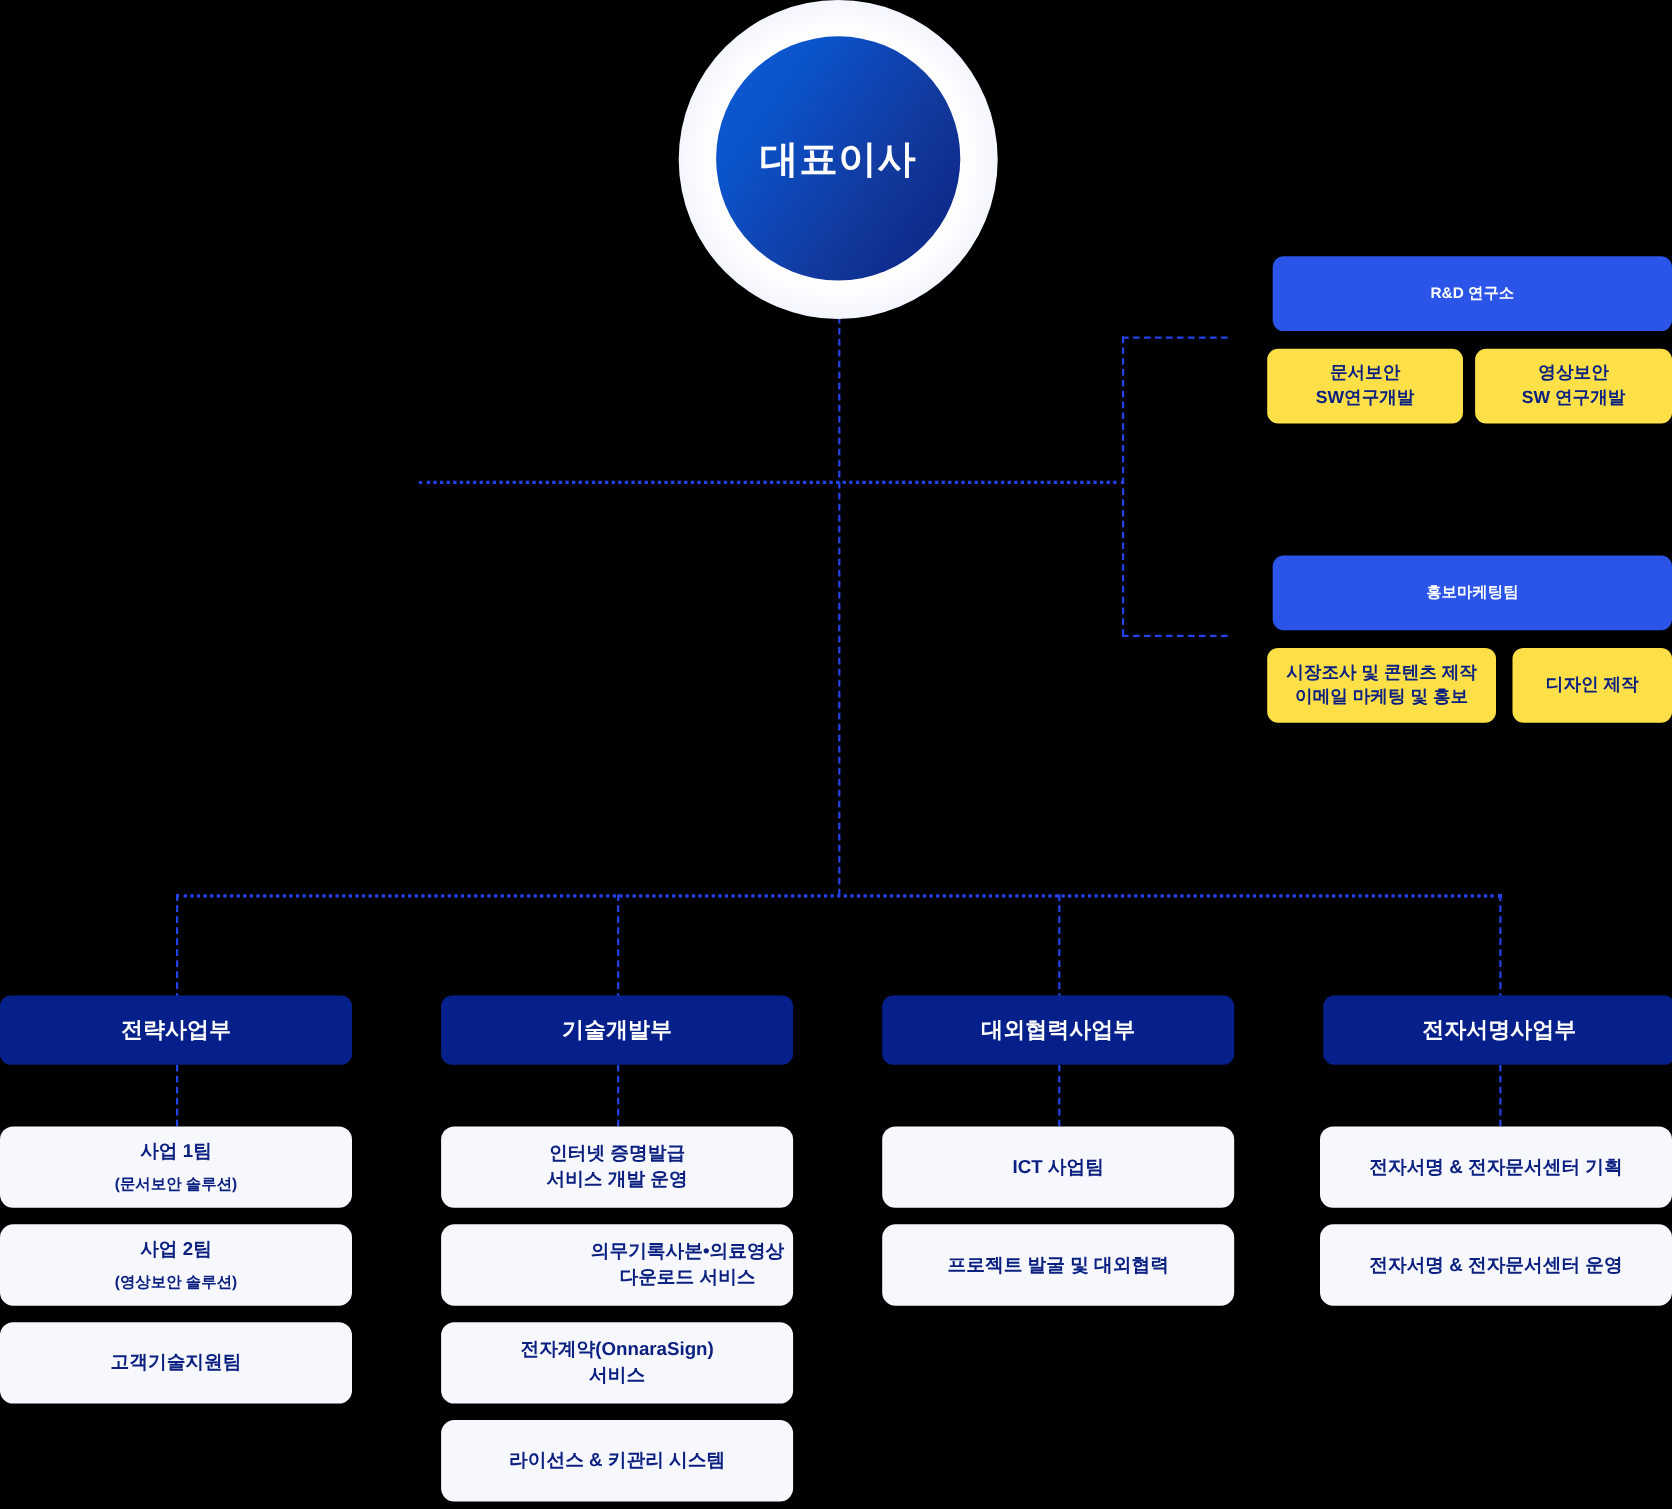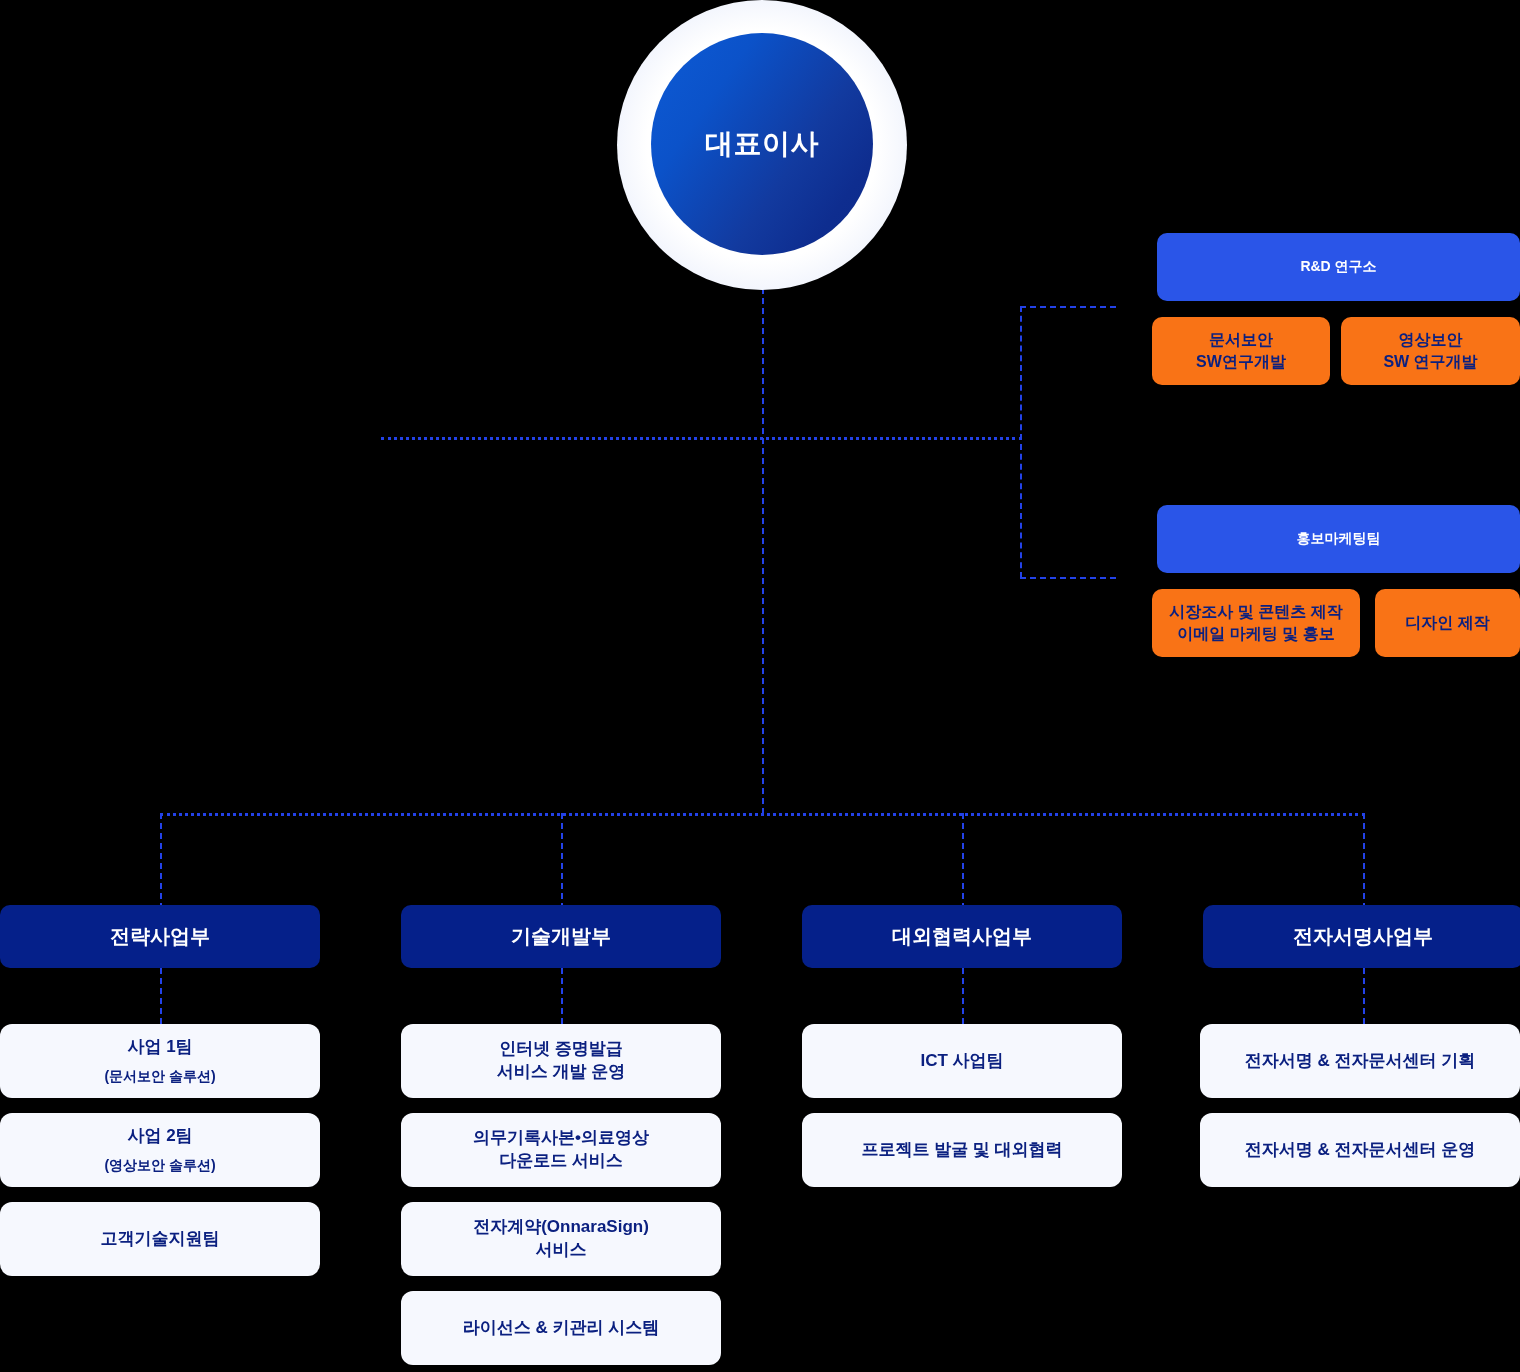--- a/index.html
+++ b/index.html
@@ -61,21 +61,21 @@
     height: 222px;
     border-radius: 50%;
     background: linear-gradient(125deg, #0d5bd6 0%, #0b52c9 28%, #123a9f 62%, #0e2d8f 82%, #0c2a8a 100%);
     display: flex;
     align-items: center;
     justify-content: center;
     z-index: 4;
   }
   .ceo-label {
     color: #ffffff;
-    font-size: 28px;
+    font-size: 35px;
     font-weight: bold;
     letter-spacing: 0.5px;
     text-align: center;
   }
 
   
   .support-circle {
     position: absolute;
     left: 163px;
     top: 362px;
@@ -104,21 +104,21 @@
     display: flex;
     align-items: center;
     justify-content: center;
     color: #ffffff;
     font-size: 14px;
     font-weight: bold;
     z-index: 2;
   }
   .sub-box {
     position: absolute;
-    background: #f97316;
+    background: #fde047;
     border-radius: 10px;
     display: flex;
     align-items: center;
     justify-content: center;
     text-align: center;
     color: #0b2080;
     font-size: 16px;
     font-weight: bold;
     line-height: 1.35;
     z-index: 2;
@@ -239,21 +239,21 @@
   </div>
 
   <div class="dept-header" style="left:401px; top:905px; width:320px; height:63px;">
     <span>기술개발부</span>
   </div>
   <div class="dept-item" style="left:401px; top:1024px; width:320px; height:74px;">
     <span class="main">인터넷 증명발급
 서비스 개발 운영</span>
 
   </div>
-  <div class="dept-item" style="left:401px; top:1113px; width:320px; height:74px;">
+  <div class="dept-item" style="left:401px; top:1113px; width:320px; height:74px;align-items:flex-end;">
     <span class="main">의무기록사본•의료영상
 다운로드 서비스</span>
 
   </div>
   <div class="dept-item" style="left:401px; top:1202px; width:320px; height:74px;">
     <span class="main">전자계약(OnnaraSign)
 서비스</span>
 
   </div>
   <div class="dept-item" style="left:401px; top:1291px; width:320px; height:74px;">

